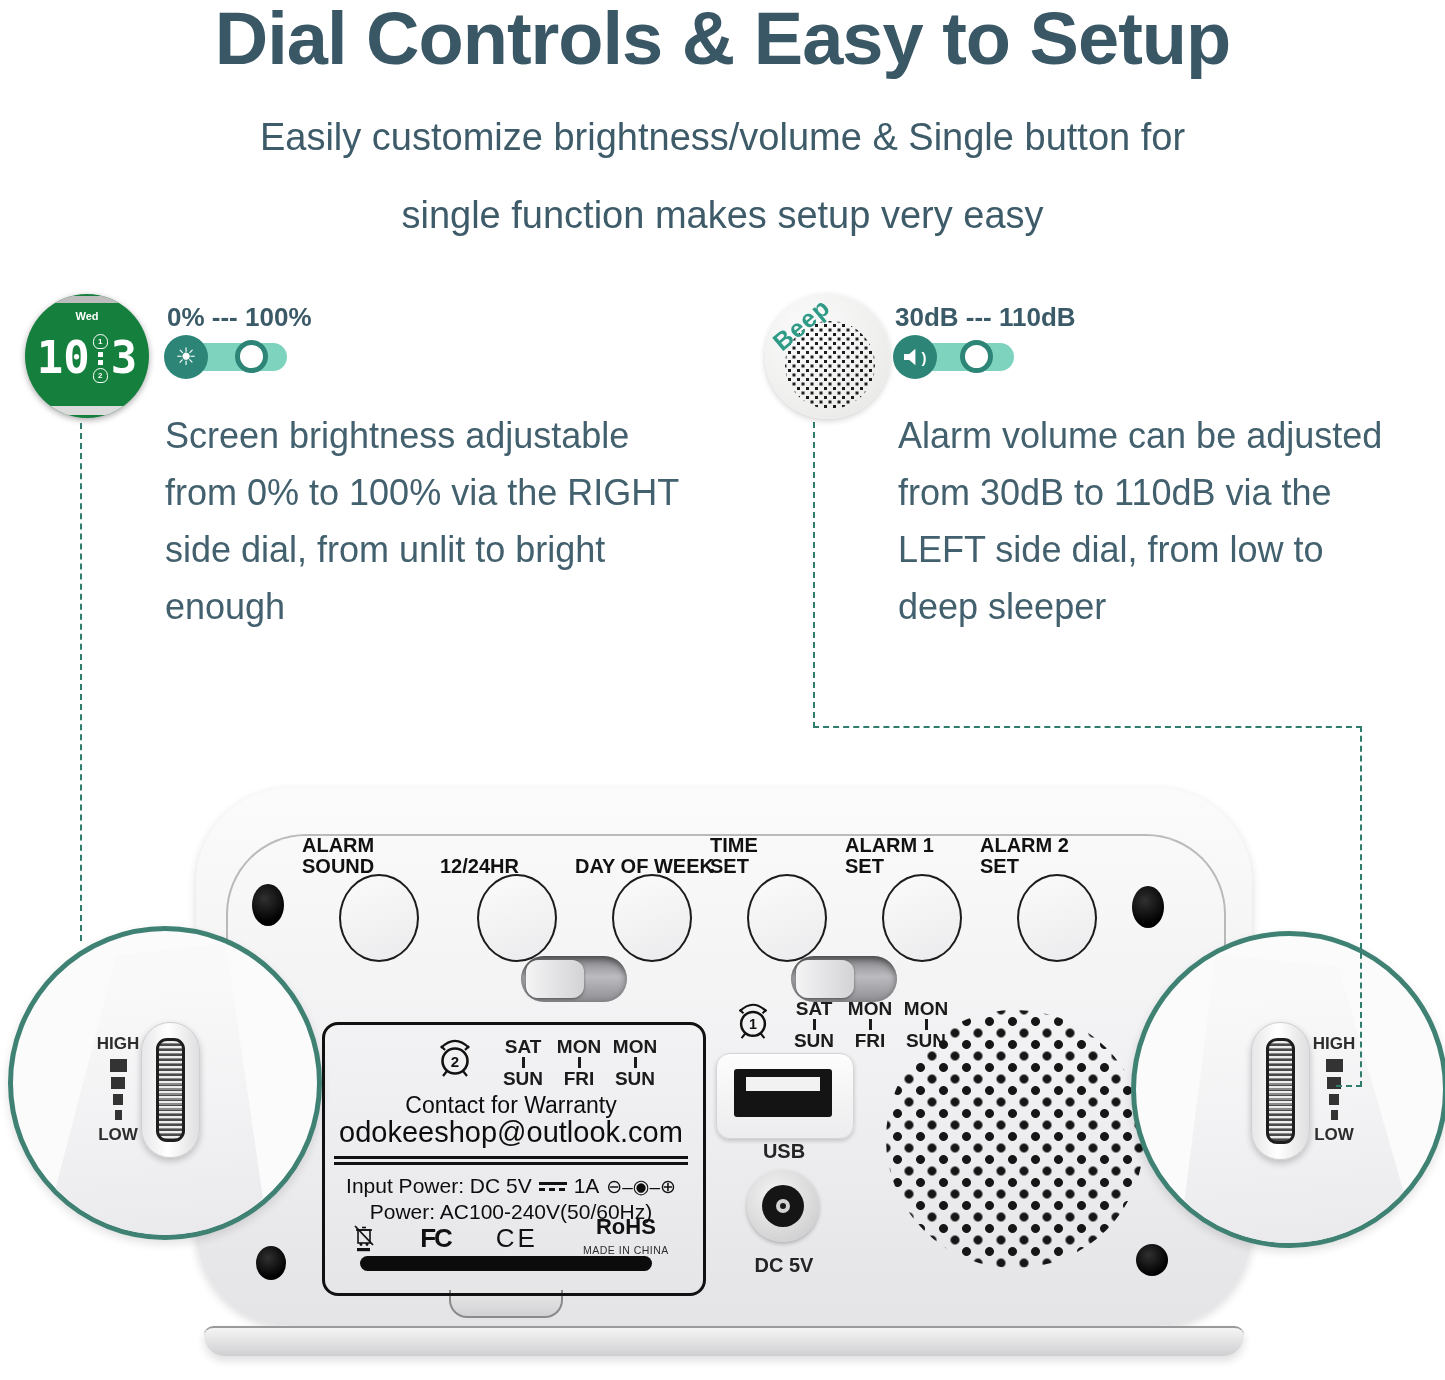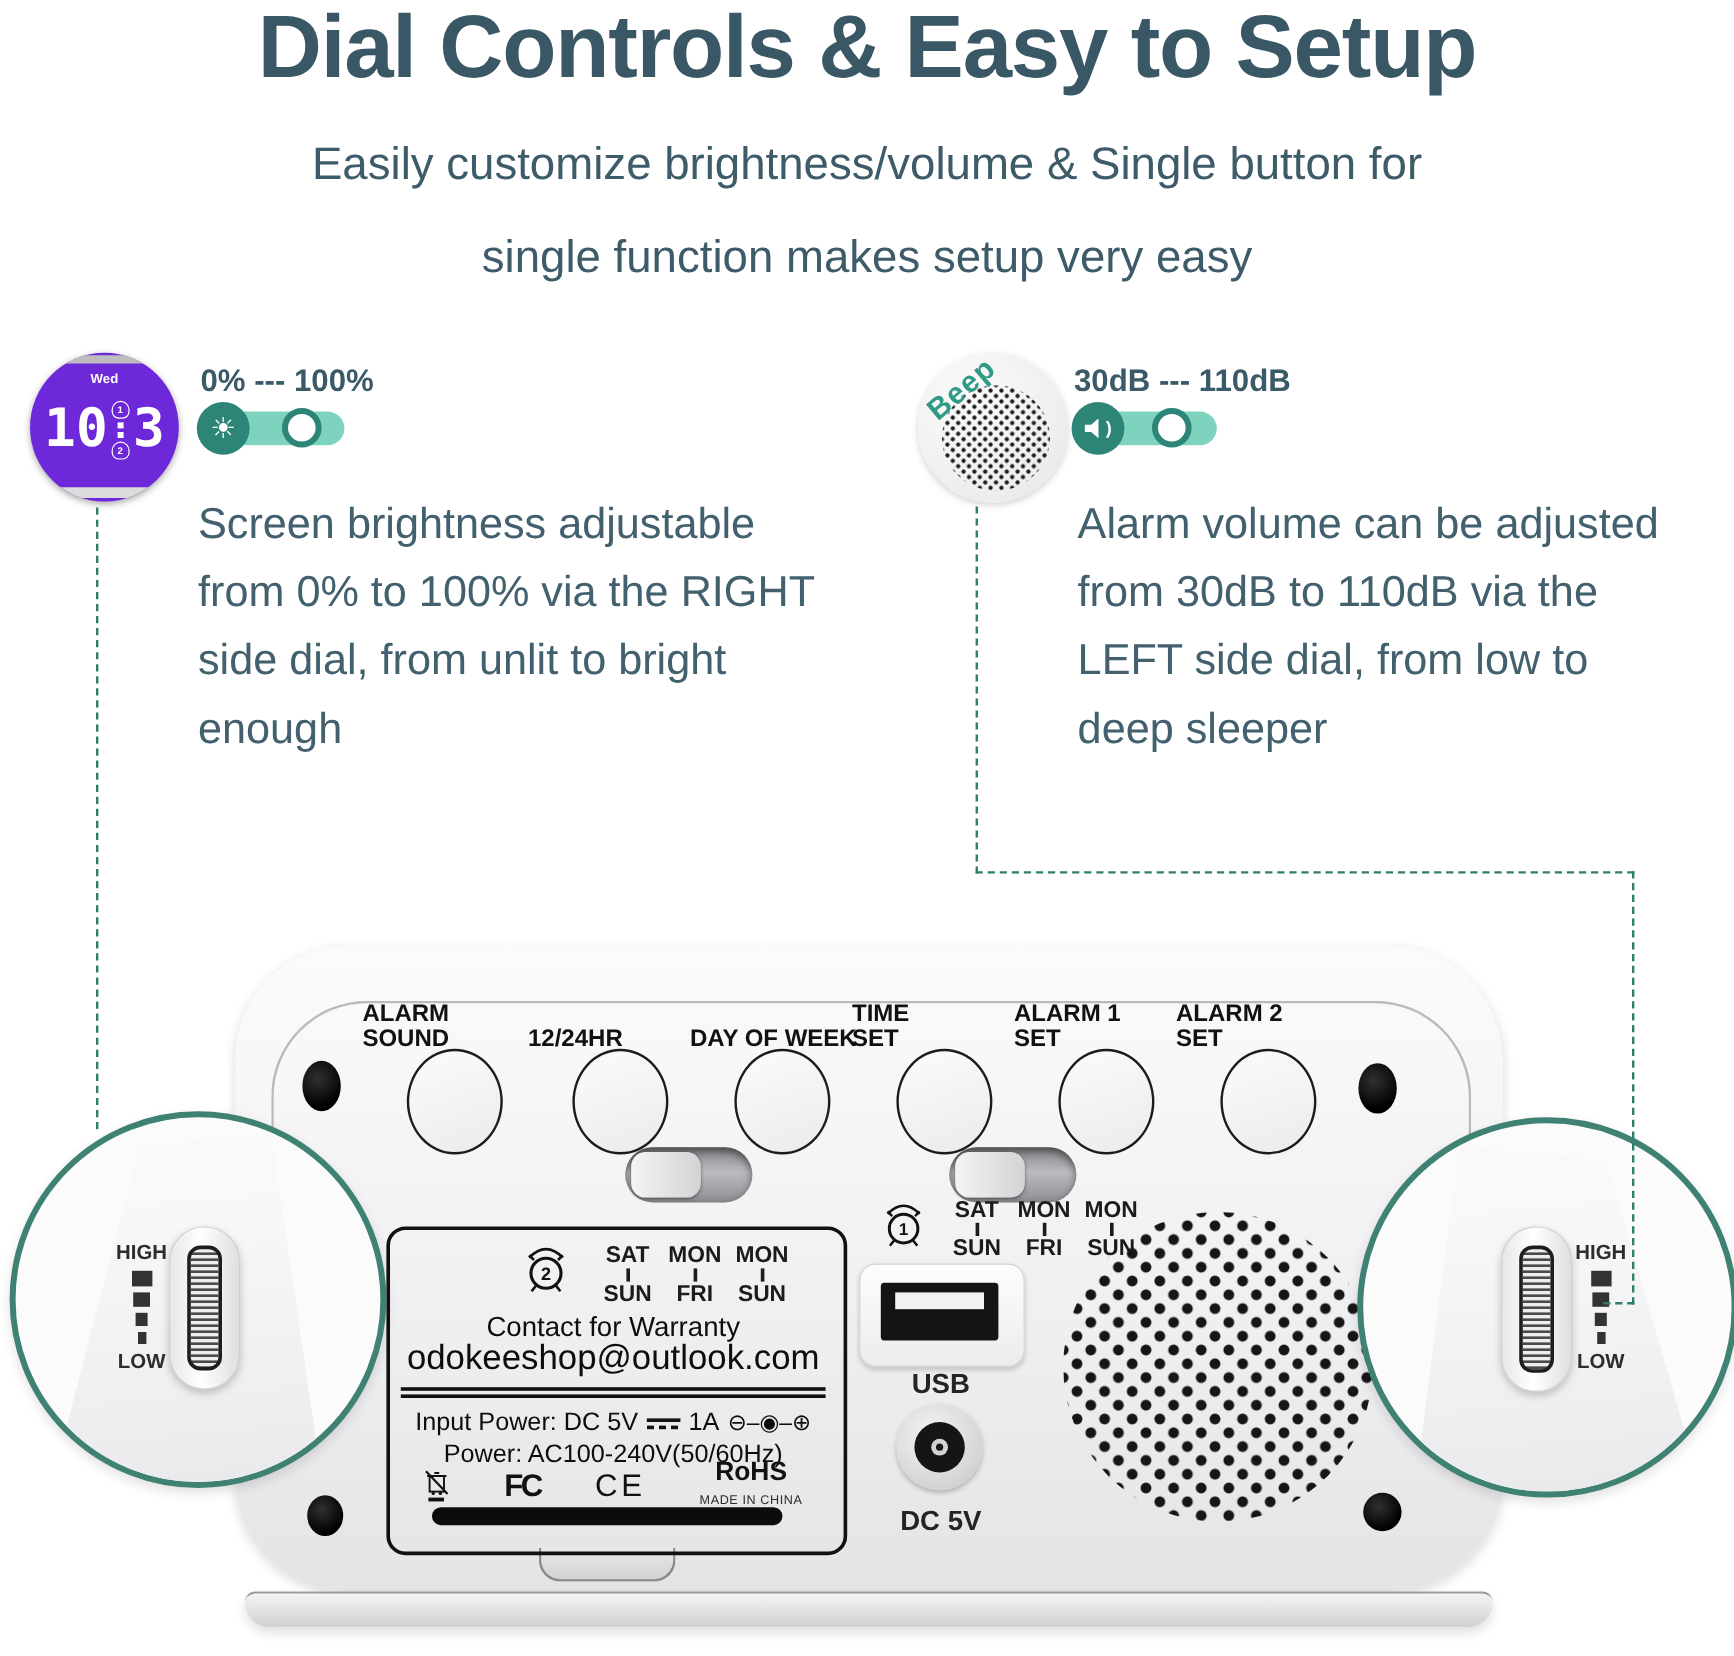--- a/index.html
+++ b/index.html
@@ -6,21 +6,21 @@
   .canvas{position:relative;width:1445px;height:1380px;background:#ffffff;
           font-family:"Liberation Sans",sans-serif;overflow:hidden;}
   .abs{position:absolute;}
 
   
   .title{left:0;right:0;top:-4px;text-align:center;font-size:74px;font-weight:bold;
          color:#3a5765;letter-spacing:-1px;}
   .subtitle{left:0;right:0;top:98px;text-align:center;font-size:38px;color:#3e5b69;line-height:78px;}
 
   
-  .clock-circle{left:25px;top:294px;width:124px;height:124px;border-radius:50%;background:#6d28d9;
+  .clock-circle{left:25px;top:294px;width:124px;height:124px;border-radius:50%;background:#15803d;
                 overflow:hidden;box-shadow:0 2px 6px rgba(0,0,0,.35);}
   .clock-band-top{left:16px;right:16px;top:2px;height:7px;background:#bdbdbd;border-radius:4px;}
   .clock-band-bot{left:20px;right:20px;bottom:3px;height:9px;background:#dcdcdc;border-radius:4px;}
   .clock-day{left:0;right:0;top:16px;text-align:center;color:#fff;font-size:11px;font-weight:bold;}
   .clock-time{left:0;right:0;top:34px;display:flex;justify-content:center;align-items:center;gap:3px;}
   .seg{color:#fff;font-family:"DejaVu Sans Mono",monospace;font-weight:bold;font-size:44px;line-height:60px;}
   .clock-mid{display:flex;flex-direction:column;align-items:center;gap:3px;}
   .mini-bell{width:13px;height:13px;border:1.2px solid #fff;border-radius:50% 50% 40% 40%;
              display:flex;align-items:center;justify-content:center;color:#fff;font-size:8px;font-weight:bold;}
   .colon-dot{width:5px;height:5px;background:#fff;}
@@ -94,21 +94,21 @@
   .rohs{font-size:22px;font-weight:bold;color:#111;text-align:center;line-height:20px;}
   .madein{font-size:10.5px;font-weight:normal;color:#2c2c2c;letter-spacing:.5px;}
   .plate-slot{left:360px;top:1256px;width:292px;height:15px;background:#0c0c0c;border-radius:8px;}
 
   
   .usb-surround{left:716px;top:1053px;width:136px;height:84px;border-radius:14px;
                 background:linear-gradient(#fdfdfd,#ececee);border:1px solid #d5d5d7;
                 box-shadow:0 2px 4px rgba(0,0,0,.18);}
   .usb-port{left:734px;top:1069px;width:98px;height:48px;background:#141414;border-radius:3px;}
   .usb-tongue{left:746px;top:1077px;width:74px;height:14px;background:#f2f2f2;}
-  .port-label{font-size:23px;font-weight:bold;color:#242424;text-align:center;}
+  .port-label{font-size:20px;font-weight:bold;color:#242424;text-align:center;}
   .dc-outer{left:747px;top:1170px;width:72px;height:72px;border-radius:50%;
             background:radial-gradient(circle at 40% 35%,#f4f4f4,#c6c6c8);box-shadow:0 2px 4px rgba(0,0,0,.25);}
   .dc-ring{left:762px;top:1185px;width:42px;height:42px;border-radius:50%;background:#151515;}
   .dc-pin{left:776px;top:1199px;width:14px;height:14px;border-radius:50%;background:#d4d4d4;}
   .dc-pin::after{content:"";position:absolute;left:4px;top:4px;width:6px;height:6px;border-radius:50%;background:#1a1a1a;}
   .grille{left:886px;top:1010px;width:258px;height:258px;border-radius:50%;
           background-image:radial-gradient(#161616 4px,transparent 4.9px),
                            radial-gradient(#161616 4px,transparent 4.9px);
           background-size:23px 23px;background-position:0 0,11.5px 11.5px;}
 

